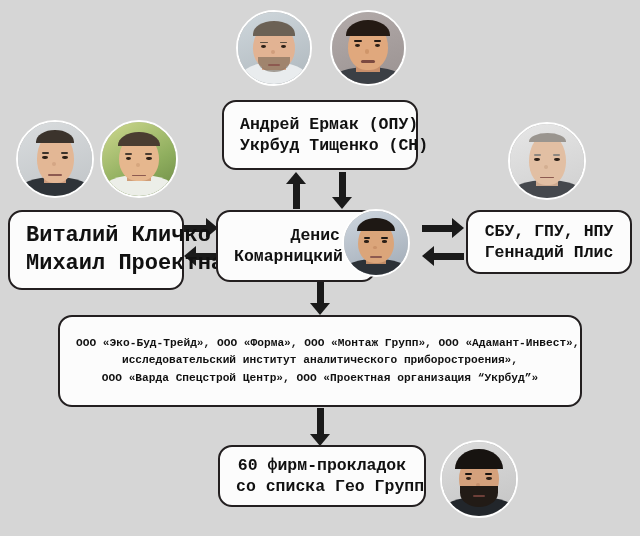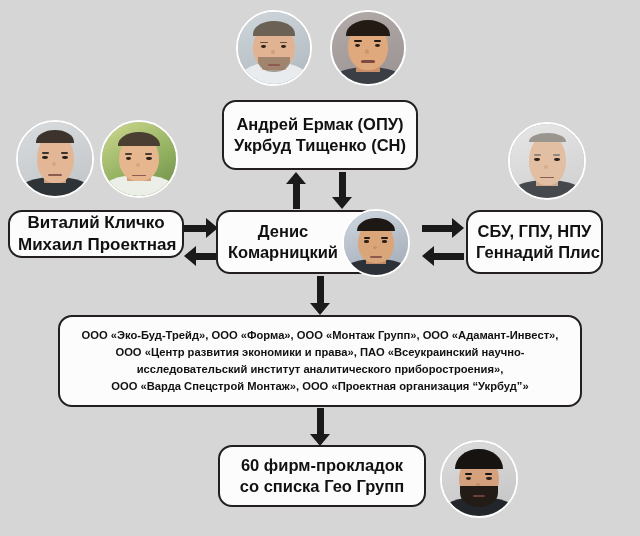--- a/index.html
+++ b/index.html
@@ -31,29 +31,30 @@
     align-items: center;
     justify-content: center;
     text-align: center;
     color: #111111;
     font-weight: bold;
     line-height: 1.28;
     z-index: 3;
   }
   .node .lines {
     width: 100%;
-    padding: 0 8px;
+    padding: 0 16px;
     box-sizing: border-box;
+    font-family: Liberation Mono, monospace;
   }
   .node .ln { display: block; white-space: nowrap; }
 
   #node-top      { left: 222px; top: 100px;  width: 196px; height: 70px;  font-size: 16.5px; }
-  #node-left     { left: 8px;   top: 210px;  width: 176px; height: 48px;  font-size: 17px; }
-  #node-center   { left: 216px; top: 210px;  width: 160px; height: 64px;  font-size: 16.5px; }
-  #node-right    { left: 466px; top: 210px;  width: 137px; height: 64px;  font-size: 16.5px; }
+  #node-left     { left: 8px;   top: 210px;  width: 176px; height: 80px;  font-size: 22px; }
+  #node-center   { left: 216px; top: 210px;  width: 160px; height: 72px;  font-size: 16.5px; text-align: right; }
+  #node-right    { left: 466px; top: 210px;  width: 166px; height: 64px;  font-size: 16.5px; }
   #node-companies{ left: 58px;  top: 315px;  width: 524px; height: 92px;  font-size: 11.2px; }
   #node-companies .ln { line-height: 1.52; }
   #node-bottom   { left: 218px; top: 445px;  width: 208px; height: 62px;  font-size: 16.5px; }
 
   #node-center .lines { padding-right: 34px; }
 
   
   .avatar {
     position: absolute;
     border-radius: 50%;
@@ -316,23 +317,22 @@
   <div class="node" id="node-right">
     <div class="lines">
       <span class="ln">СБУ, ГПУ, НПУ</span>
       <span class="ln">Геннадий Плис</span>
     </div>
   </div>
 
   <div class="node" id="node-companies">
     <div class="lines">
       <span class="ln">ООО «Эко-Буд-Трейд», ООО «Форма», ООО «Монтаж Групп», ООО «Адамант-Инвест»,</span>
-      <span class="ln">ООО «Центр развития экономики и права», ПАО «Всеукраинский научно-</span>
       <span class="ln">исследовательский институт аналитического приборостроения»,</span>
-      <span class="ln">ООО «Варда Спецстрой Монтаж», ООО «Проектная организация “Укрбуд”»</span>
+      <span class="ln">ООО «Варда Спецстрой Центр», ООО «Проектная организация “Укрбуд”»</span>
     </div>
   </div>
 
   <div class="node" id="node-bottom">
     <div class="lines">
       <span class="ln">60 фирм-прокладок</span>
       <span class="ln">со списка Гео Групп</span>
     </div>
   </div>
 

